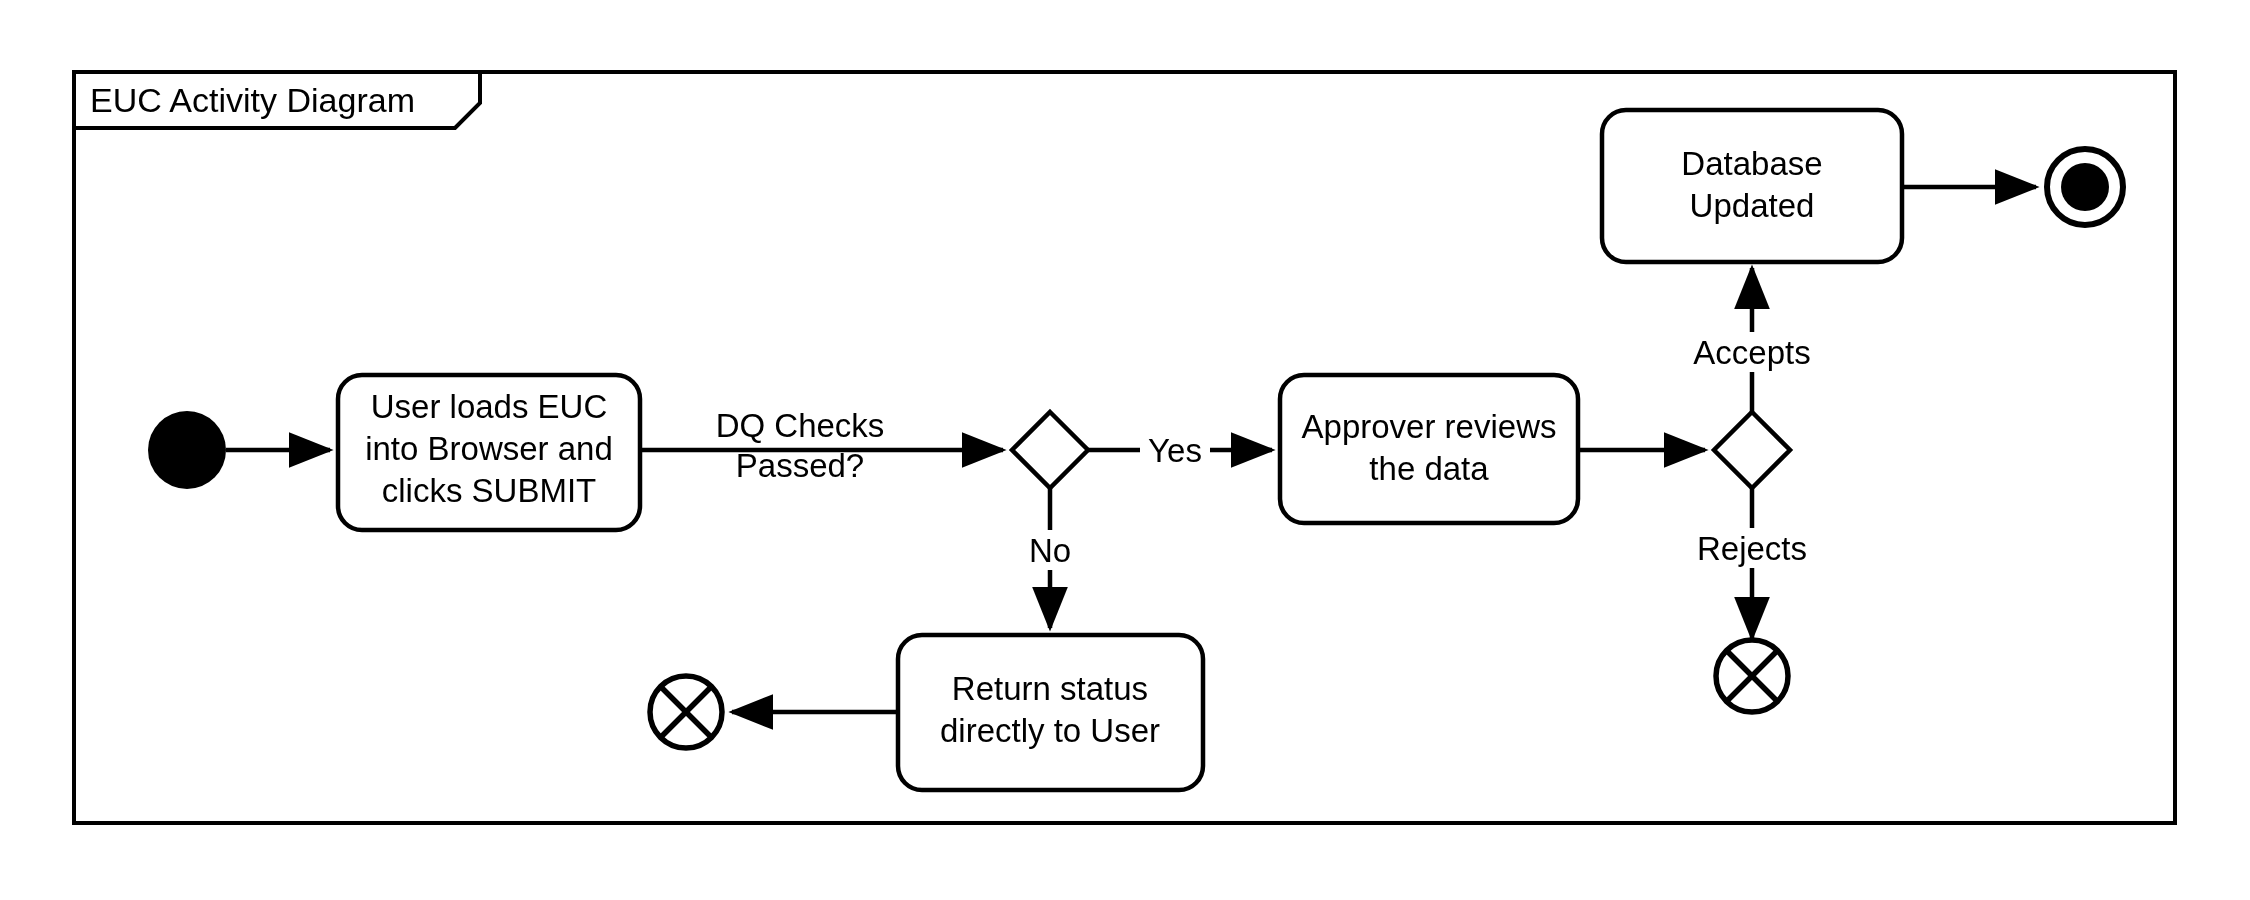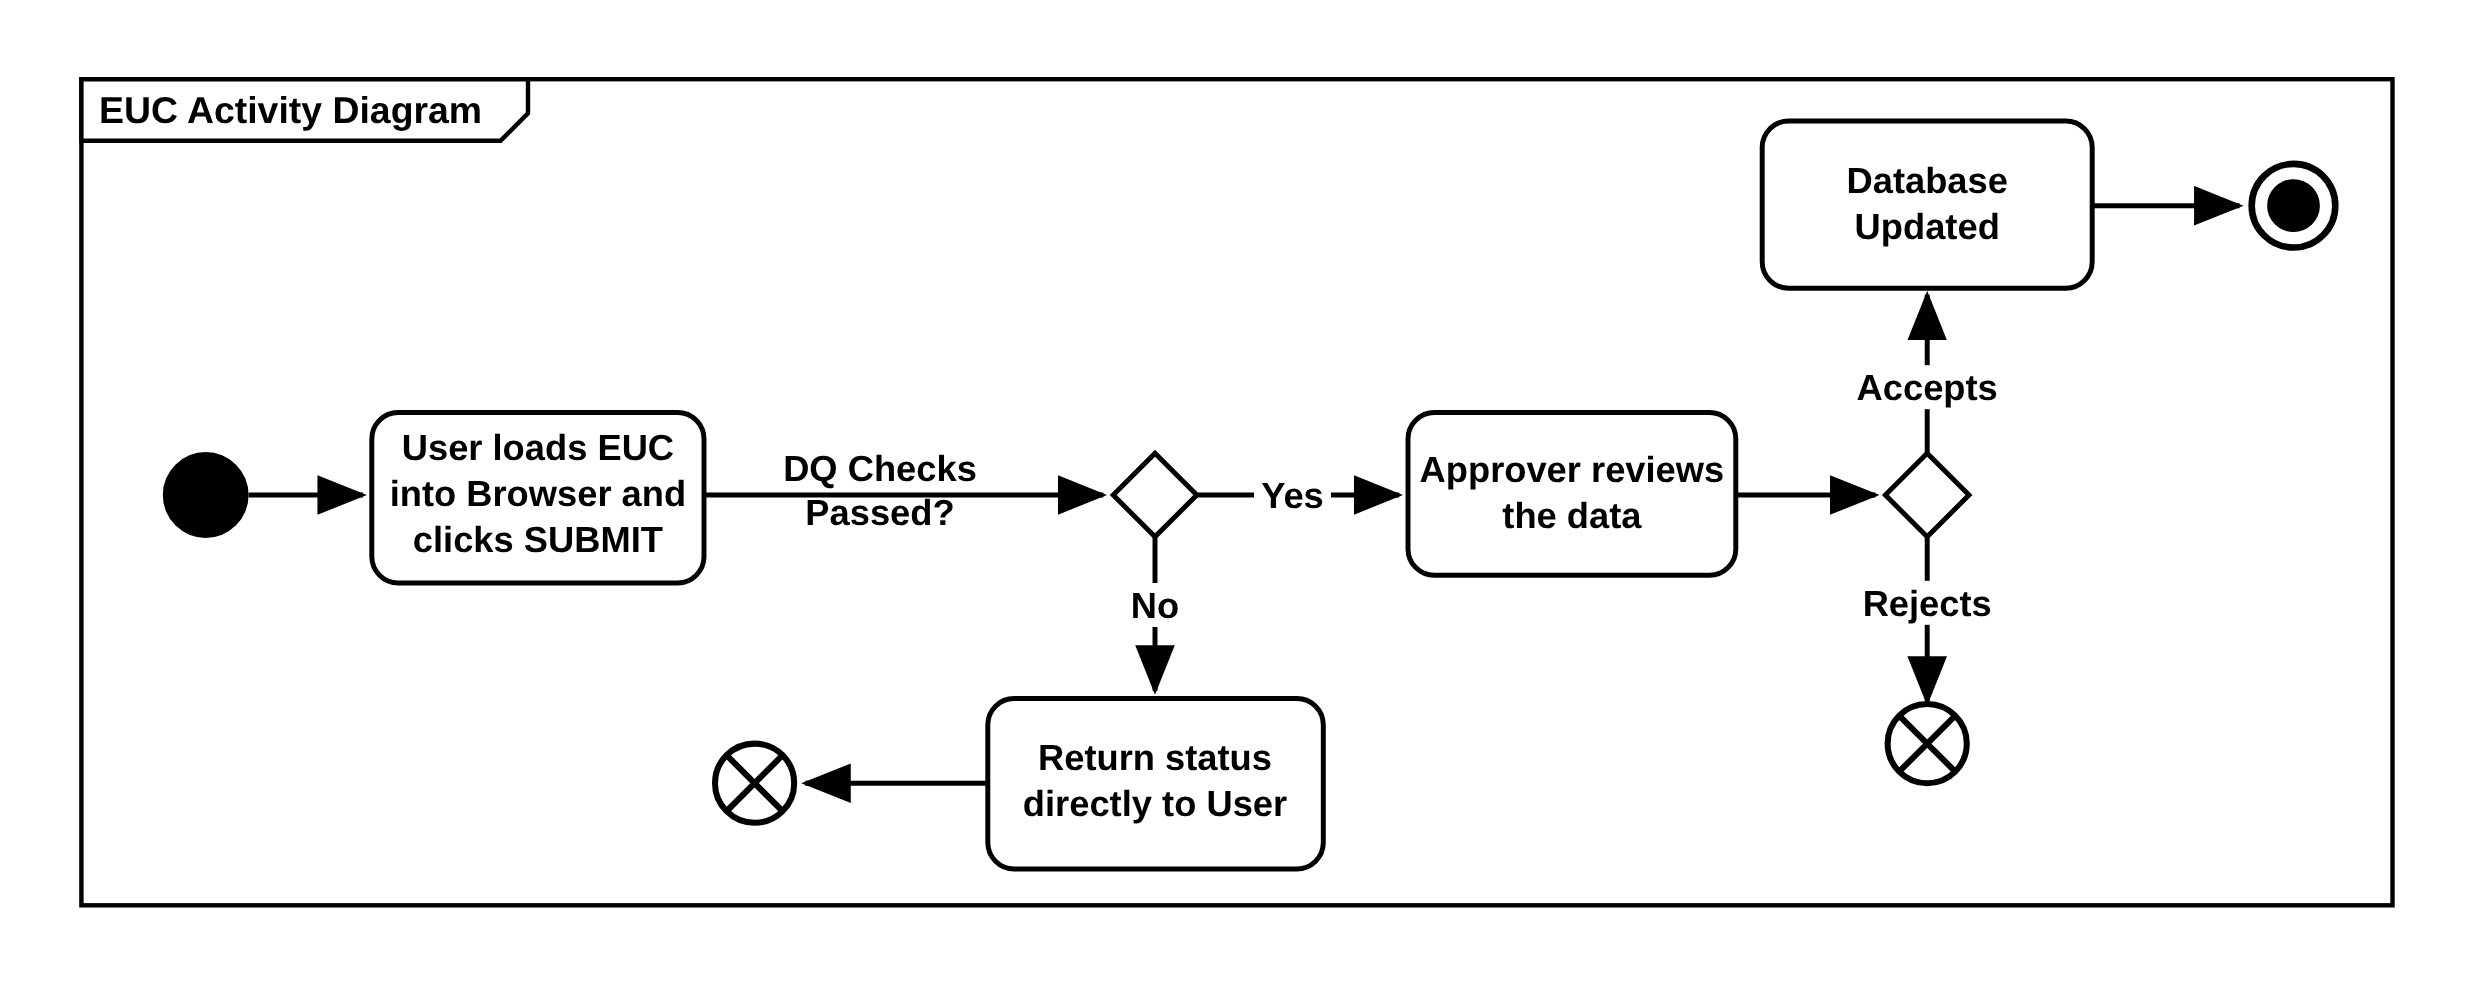--- a/index.html
+++ b/index.html
@@ -12,21 +12,20 @@
     width: 2250px;
     height: 900px;
     font-family: "Liberation Sans", sans-serif;
     overflow: hidden;
   }
   #diagram-root {
     position: relative;
     width: 2250px;
     height: 900px;
     background: #ffffff;
-    font-weight: bold;
   }
   svg#activity-diagram {
     display: block;
     width: 2250px;
     height: 900px;
   }
   .frame-rect {
     fill: #ffffff;
     stroke: #000000;
     stroke-width: 4;

